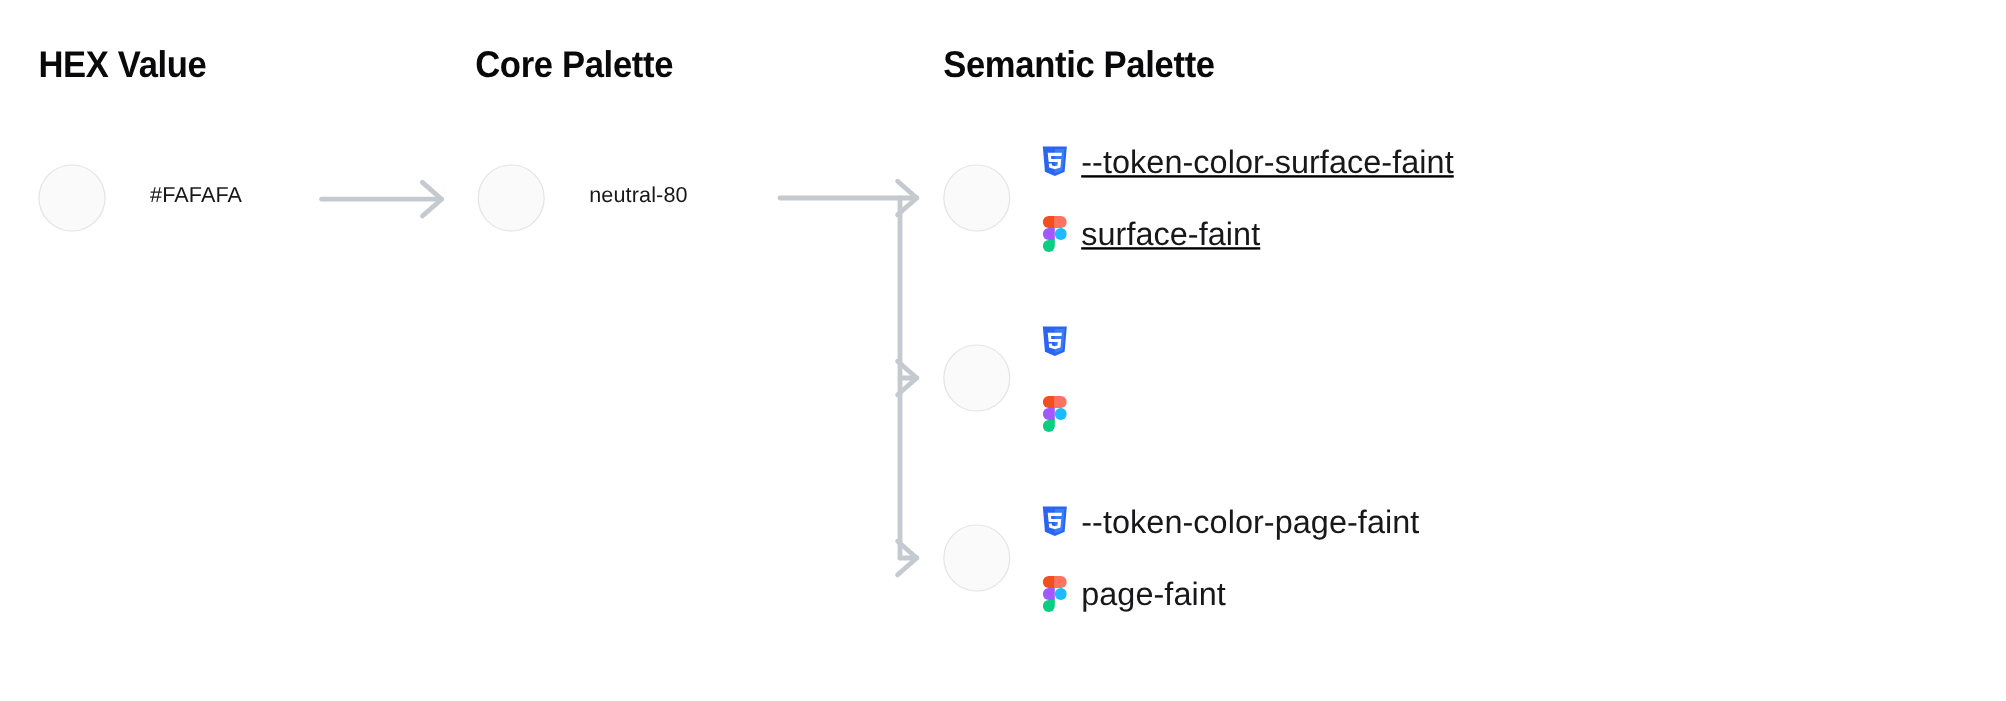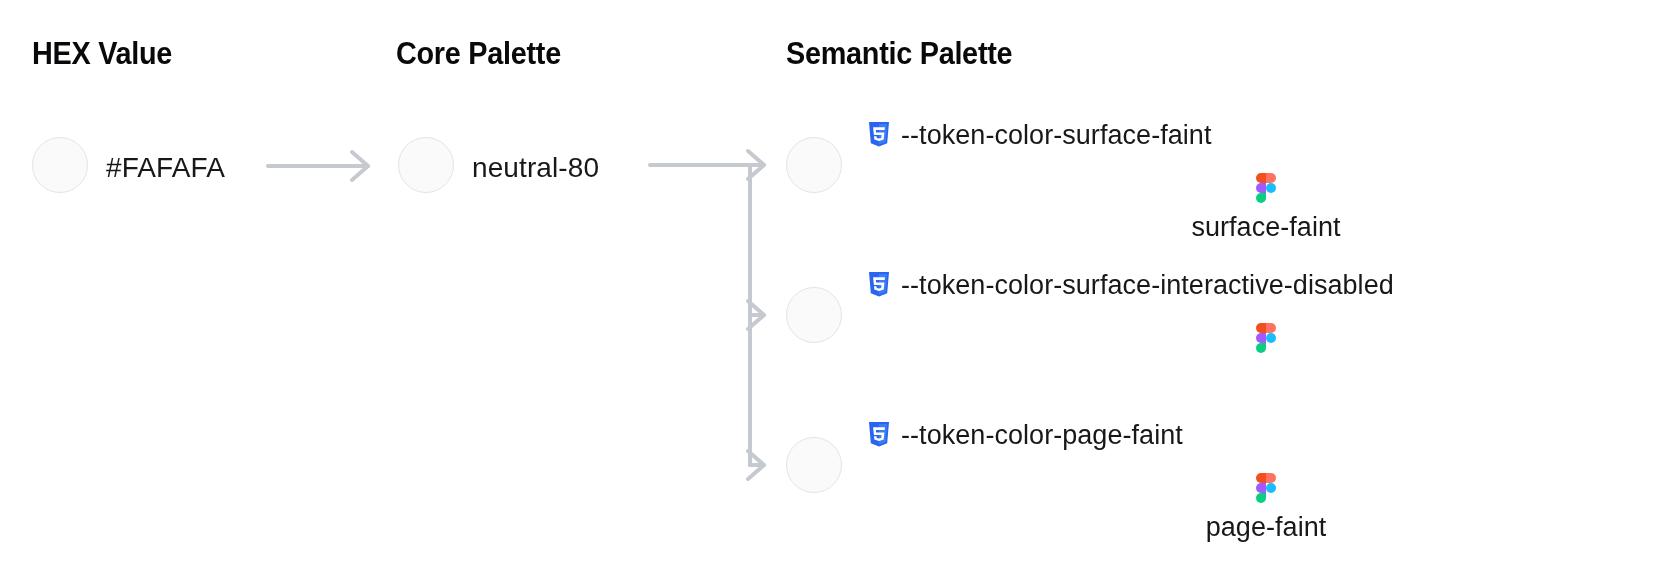--- a/index.html
+++ b/index.html
@@ -52,55 +52,56 @@
   #swatch-core { left: 398px; top: 137px; }
   #swatch-sem-0 { left: 786px; top: 137px; }
   #swatch-sem-1 { left: 786px; top: 287px; }
   #swatch-sem-2 { left: 786px; top: 437px; }
 
   
   .value-label {
     position: absolute;
     font-family: "Liberation Sans", sans-serif;
     font-weight: 400;
-    font-size: 28px;
+    font-size: 18px;
     color: #18181b;
     white-space: nowrap;
     letter-spacing: 0.1px;
+    margin-left: 19px;
   }
   #label-hex  { left: 106px; top: 152px; }
   #label-core { left: 472px; top: 152px; }
 
   
   #connectors {
     position: absolute;
     left: 0;
     top: 0;
     width: 1672px;
     height: 584px;
     pointer-events: none;
   }
 
   
   .sem-row {
     position: absolute;
     left: 866px;
     width: 800px;
   }
-  #sem-row-0 { top: 113px; }
+  #sem-row-0 { top: 113px; text-decoration: underline; }
   #sem-row-1 { top: 263px; }
   #sem-row-2 { top: 413px; text-align: center; }
 
   .token-line {
     display: flex;
     align-items: center;
     height: 44px;
     gap: 9px;
   }
-  .token-line + .token-line { margin-top: 16px; flex-direction: column; }
+  .token-line + .token-line { margin-top: 16px; }
 
   .token-text {
     font-family: "Liberation Sans", sans-serif;
     font-weight: 400;
     font-size: 27px;
     color: #18181b;
     white-space: nowrap;
     letter-spacing: 0.05px;
   }
 
@@ -186,21 +187,20 @@
 
   <div class="sem-row" id="sem-row-1">
     <div class="token-line">
       <span class="icon-slot">
         <svg width="24" height="28" viewBox="0 0 24 28" aria-hidden="true">
           <path d="M2 1 L22 1 L20.2 22.2 L12 25.6 L3.8 22.2 Z" fill="#2965F1"></path>
           <path d="M12 3.1 L20.1 3.1 L18.6 20.9 L12 23.6 Z" fill="#3D7DF2"></path>
           <path d="M6.1 6.3 L17.9 6.3 L17.6 9.0 L8.9 9.0 L9.1 11.4 L17.4 11.4 L16.7 18.6 L12 20.0 L7.3 18.6 L7.0 15.3 L9.6 15.3 L9.75 17.0 L12 17.6 L14.25 17.0 L14.5 14.0 L6.9 14.0 L6.35 9.0 Z" fill="#FFFFFF"></path>
         </svg>
       </span>
-      <span class="token-text">--token-color-surface-interactive-disabled</span>
     </div>
     <div class="token-line">
       <span class="icon-slot">
         <svg width="20" height="30" viewBox="0 0 20 30" aria-hidden="true">
           <path d="M5 0 h5 v10 H5 a5 5 0 0 1 0 -10 z" fill="#F24E1E"></path>
           <path d="M10 0 h5 a5 5 0 0 1 0 10 h-5 z" fill="#FF7262"></path>
           <path d="M5 10 h5 v10 H5 a5 5 0 0 1 0 -10 z" fill="#A259FF"></path>
           <circle cx="15" cy="15" r="5" fill="#1ABCFE"></circle>
           <path d="M5 20 h5 v5 a5 5 0 0 1 -5 5 a5 5 0 0 1 0 -10 z" fill="#0ACF83"></path>
         </svg>

